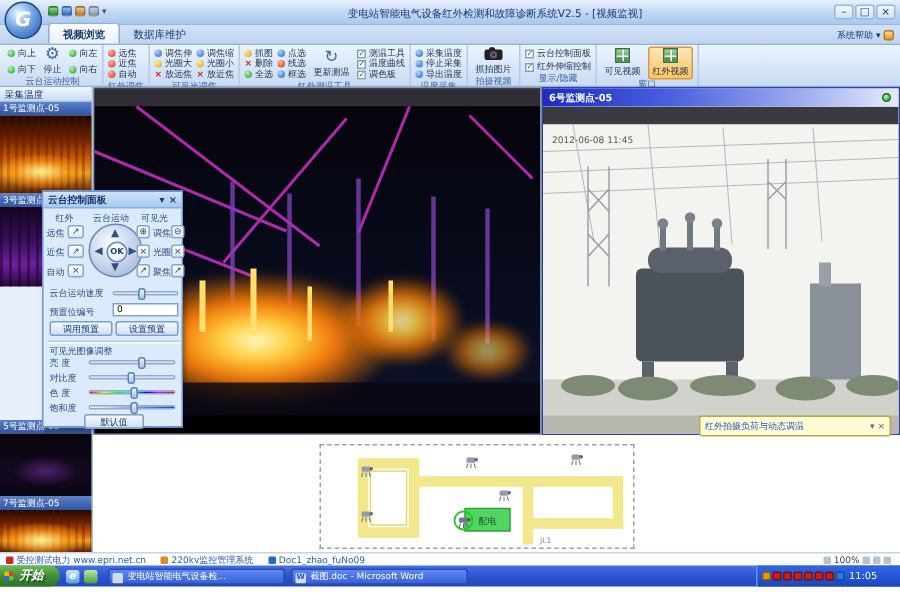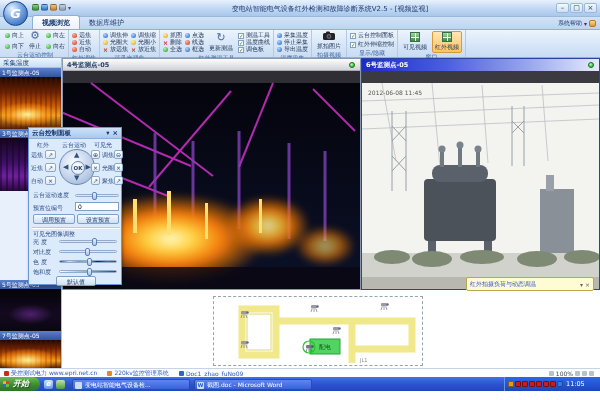--- a/index.html
+++ b/index.html
@@ -374,24 +374,20 @@
     <div class="abs th th-a" style="top:19px;height:52px"></div>
     <div class="abs sb-l" style="top:71px">3号监测点-05</div>
     <div class="abs th th-p" style="top:80px;height:53px"></div>
     <div class="abs sb-l" style="top:222px">5号监测点-05</div>
     <div class="abs th th-d" style="top:231px;height:42px"></div>
     <div class="abs sb-l" style="top:273px">7号监测点-05</div>
     <div class="abs th th-a" style="top:282px;height:28px"></div>
   </div>
 
   <div class="abs panel-t">
-    <div class="pt-title">
-      <span>4号监测点-05</span>
-      <span class="greendot"></span>
-    </div>
     <svg width="297" height="218" viewBox="0 0 297 218">
       <defs>
         <radialGradient id="hot">
             <stop offset="0" stop-color="#fff8c0"></stop>
             <stop offset=".25" stop-color="#ffd040"></stop>
             <stop offset=".55" stop-color="#f07808"></stop>
             <stop offset="1" stop-color="#f07808" stop-opacity="0"></stop>
           </radialGradient>
         <linearGradient id="nsky" x1="0" y1="0" x2="0" y2="1">
             <stop offset="0" stop-color="#04040c"></stop>

